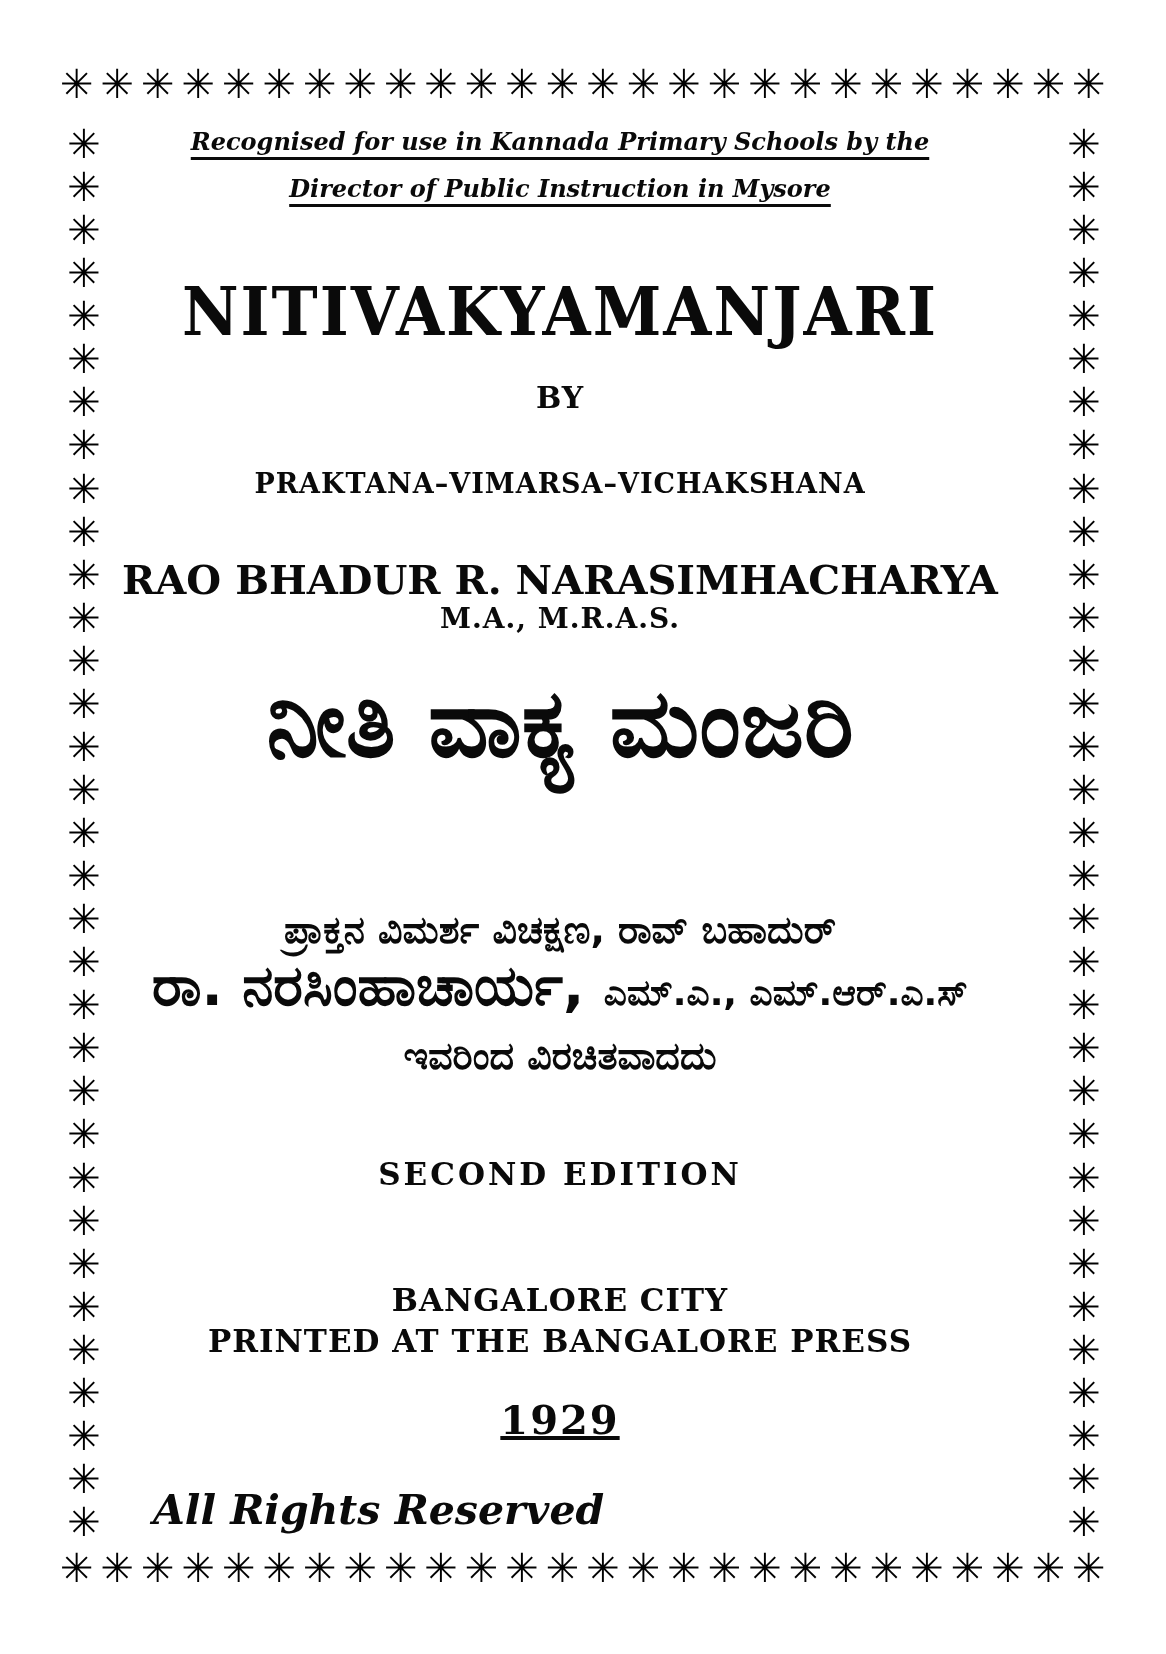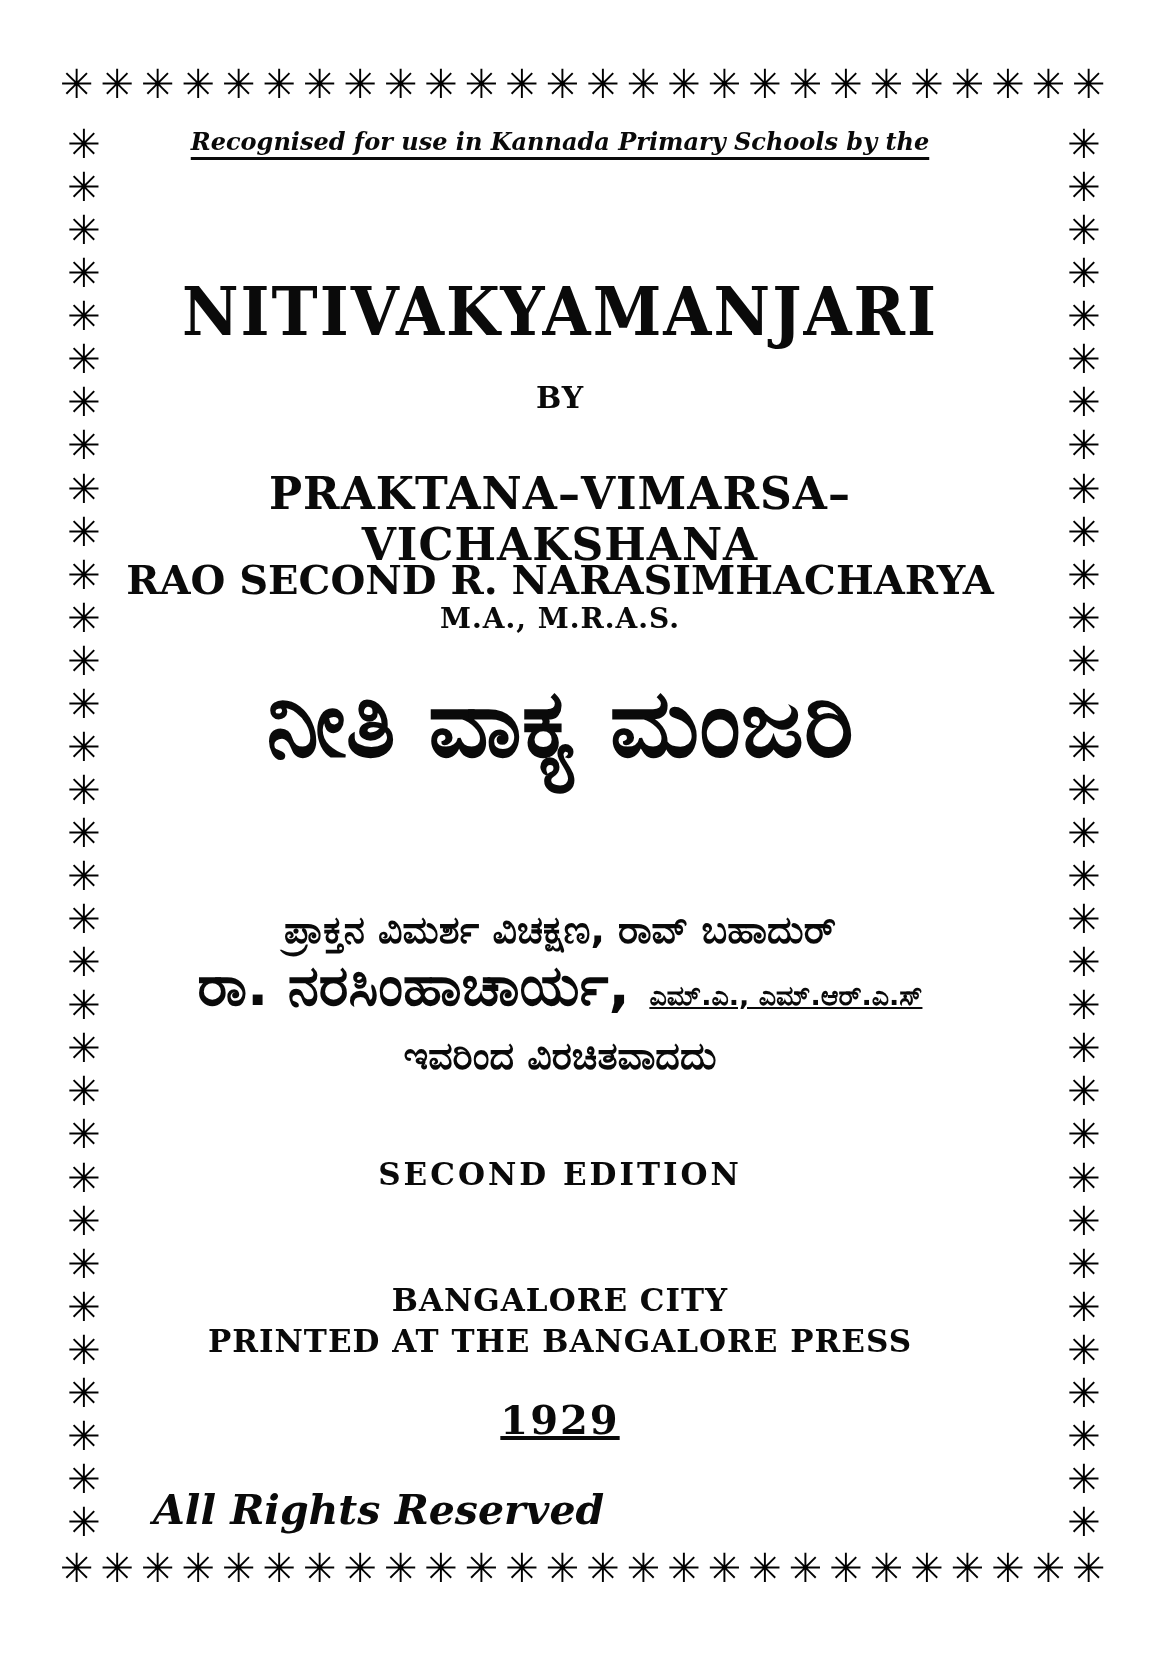--- a/index.html
+++ b/index.html
@@ -44,28 +44,28 @@
     text-decoration-thickness:3px;
     text-underline-offset:7px;
   }
   .title-en{
     top:272px;
     font-size:62px;font-weight:bold;
     letter-spacing:2px;
     transform:scaleY(1.08);transform-origin:top center;
   }
   .by{top:380px;font-size:30px;font-weight:bold;letter-spacing:1px;}
-  .epithet{top:468px;font-size:44px;font-weight:bold;letter-spacing:1px;}
+  .epithet{top:468px;font-size:27px;font-weight:bold;letter-spacing:1px;}
   .author{top:556px;font-size:40px;font-weight:bold;}
   .degrees{top:602px;font-size:28px;font-weight:bold;letter-spacing:1px;}
   .kn{font-family:"DejaVu Sans","Liberation Sans",sans-serif;font-weight:bold;}
   .title-kn{top:664px;font-size:94px;line-height:120px;}
   .kn-line1{top:908px;font-size:38px;}
   .kn-name{top:950px;font-size:56px;line-height:72px;}
-  .kn-name .kn-degrees{font-size:27px;text-decoration:underline;}
+  .kn-name .kn-degrees{font-size:36px;}
   .kn-line3{top:1034px;font-size:38px;}
   .edition{top:1156px;font-size:31px;font-weight:bold;letter-spacing:3px;}
   .imprint{top:1280px;font-size:31px;font-weight:bold;line-height:41px;letter-spacing:1px;}
   .year{top:1396px;font-size:40px;font-weight:bold;letter-spacing:2px;text-decoration:underline;}
   .bottom-row{
     top:1486px;
     display:flex;justify-content:space-between;align-items:flex-start;
     padding:0 70px 0 38px;
   }
   .rights{font-size:41px;font-weight:bold;font-style:italic;}
@@ -200,29 +200,30 @@
       <span class="star">✳</span>
       <span class="star">✳</span>
       <span class="star">✳</span>
       <span class="star">✳</span>
     </div>
 
   <div class="content">
 
     <div class="abs recognition">
       <span class="uline">Recognised for use in Kannada Primary Schools by the</span><br>
+      <span class="uline">Director of Public Instruction in Mysore</span>
     </div>
 
     <div class="abs title-en">NITIVAKYAMANJARI</div>
 
     <div class="abs by">BY</div>
 
     <div class="abs epithet">PRAKTANA–VIMARSA–VICHAKSHANA</div>
 
-    <div class="abs author">RAO SECOND R. NARASIMHACHARYA</div>
+    <div class="abs author">RAO BHADUR R. NARASIMHACHARYA</div>
 
     <div class="abs degrees">M.A., M.R.A.S.</div>
 
     <div class="abs kn kn-line1">ಪ್ರಾಕ್ತನ ವಿಮರ್ಶ ವಿಚಕ್ಷಣ, ರಾವ್ ಬಹಾದುರ್</div>
 
     <div class="abs kn title-kn">ನೀತಿ ವಾಕ್ಯ ಮಂಜರಿ</div>
 
     <div class="abs kn kn-name">
       <span>ರಾ. ನರಸಿಂಹಾಚಾರ್ಯ,</span>
       <span class="kn-degrees">ಎಮ್.ಎ., ಎಮ್.ಆರ್.ಎ.ಸ್</span>

